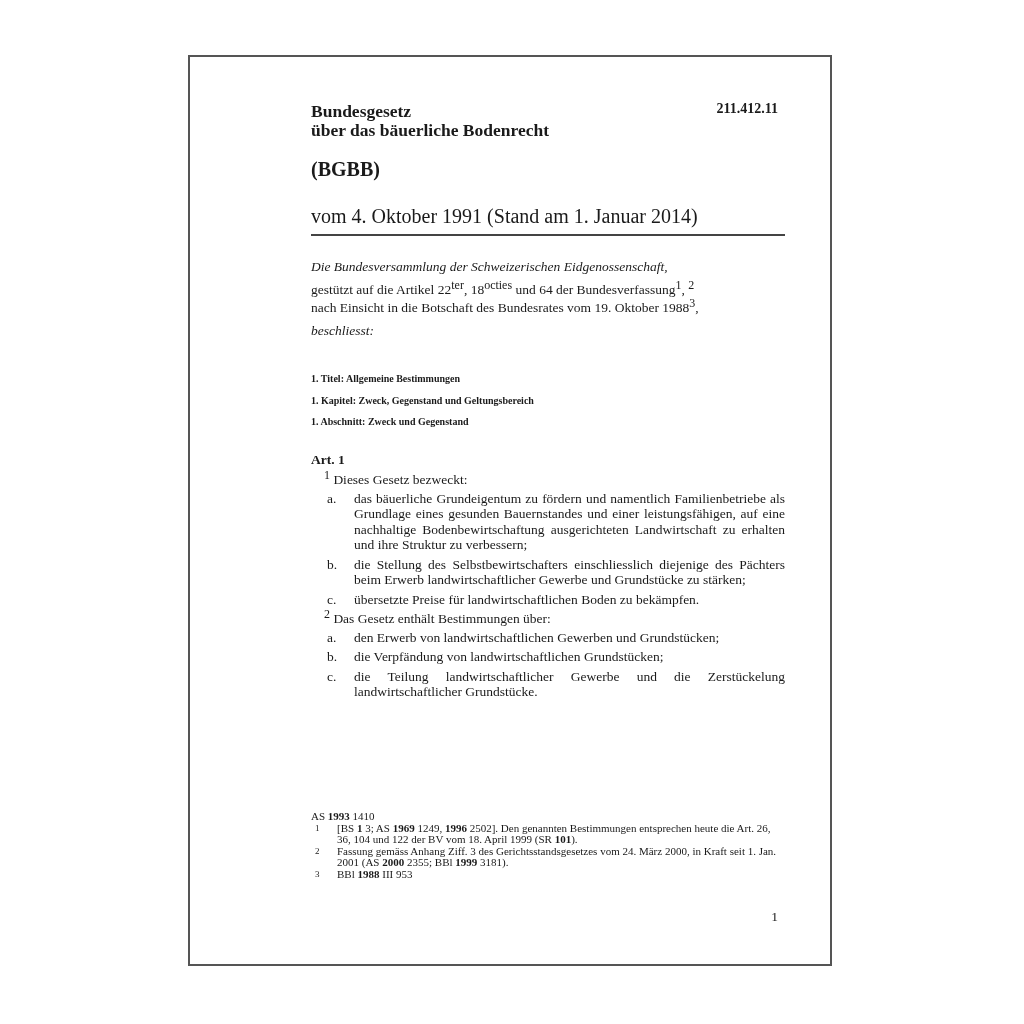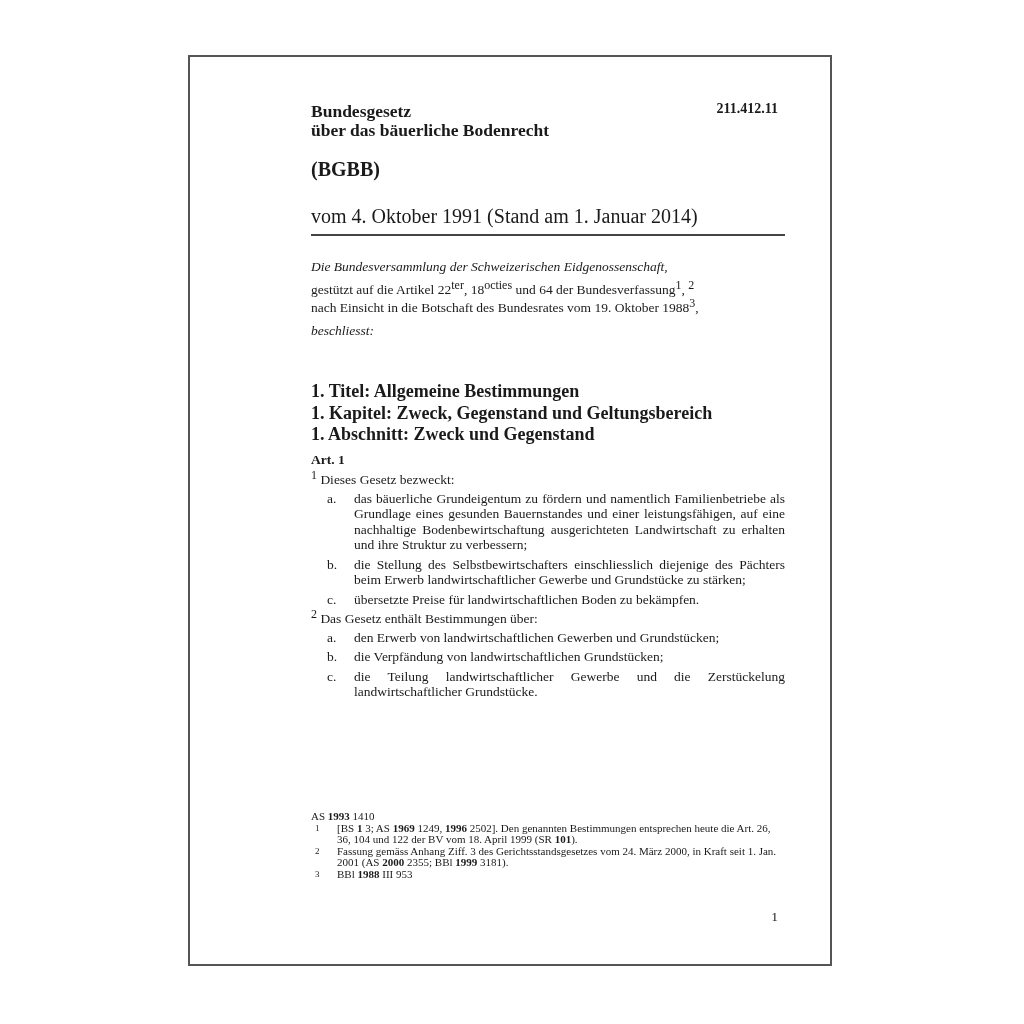--- a/index.html
+++ b/index.html
@@ -16,25 +16,25 @@
     .title { left: 121px; top: 45px; font-weight: bold; font-size: 17.5px; line-height: 19px; }
     .bgbb { left: 121px; top: 101px; font-weight: bold; font-size: 20px; }
     .srnum { right: 52px; top: 44px; font-weight: bold; font-size: 14px; }
     .dateline { left: 121px; top: 148px; font-size: 20px; }
     .rule { left: 121px; top: 177px; width: 474px; height: 0; border-top: 2px solid #444; }
     .preamble { left: 121px; top: 201px; width: 480px; font-size: 13.5px; line-height: 18px; }
     .preamble .it { font-style: italic; }
     .preamble p { margin: 0; }
     .preamble .gap { margin-top: 5px; }
     sup { font-size: 12px; vertical-align: 5px; line-height: 0; }
-    .headings { left: 121px; top: 316px; font-weight: bold; font-size: 18px; margin-top: 8px; }
+    .headings { left: 121px; top: 316px; font-weight: bold; font-size: 10px; }
     .headings div { height: 21.5px; }
     .art { left: 121px; top: 395px; font-weight: bold; font-size: 13.5px; }
     .body { left: 121px; top: 415px; width: 474px; font-size: 13.5px; line-height: 15.5px; }
-    .para { margin: 0 0 3px 0; }
+    .para { margin: 0 0 3px 13px; }
     .item { display: flex; margin: 0 0 4px 0; }
     .item .lbl { width: 43px; flex: none; padding-left: 16px; box-sizing: border-box; }
     .item .txt { flex: 1; text-align: justify; }
     .foot { left: 121px; top: 754px; width: 474px; font-size: 11px; line-height: 11.5px; font-family: Liberation Serif, serif; }
     .fn { display: flex; }
     .fn .n { width: 26px; flex: none; font-size: 9px; padding-left: 4px; box-sizing: border-box; }
     .fn .t { flex: 1; }
     b { font-weight: bold; }
     .pagenum { right: 52px; top: 852px; font-size: 13.5px; }
   </style>

